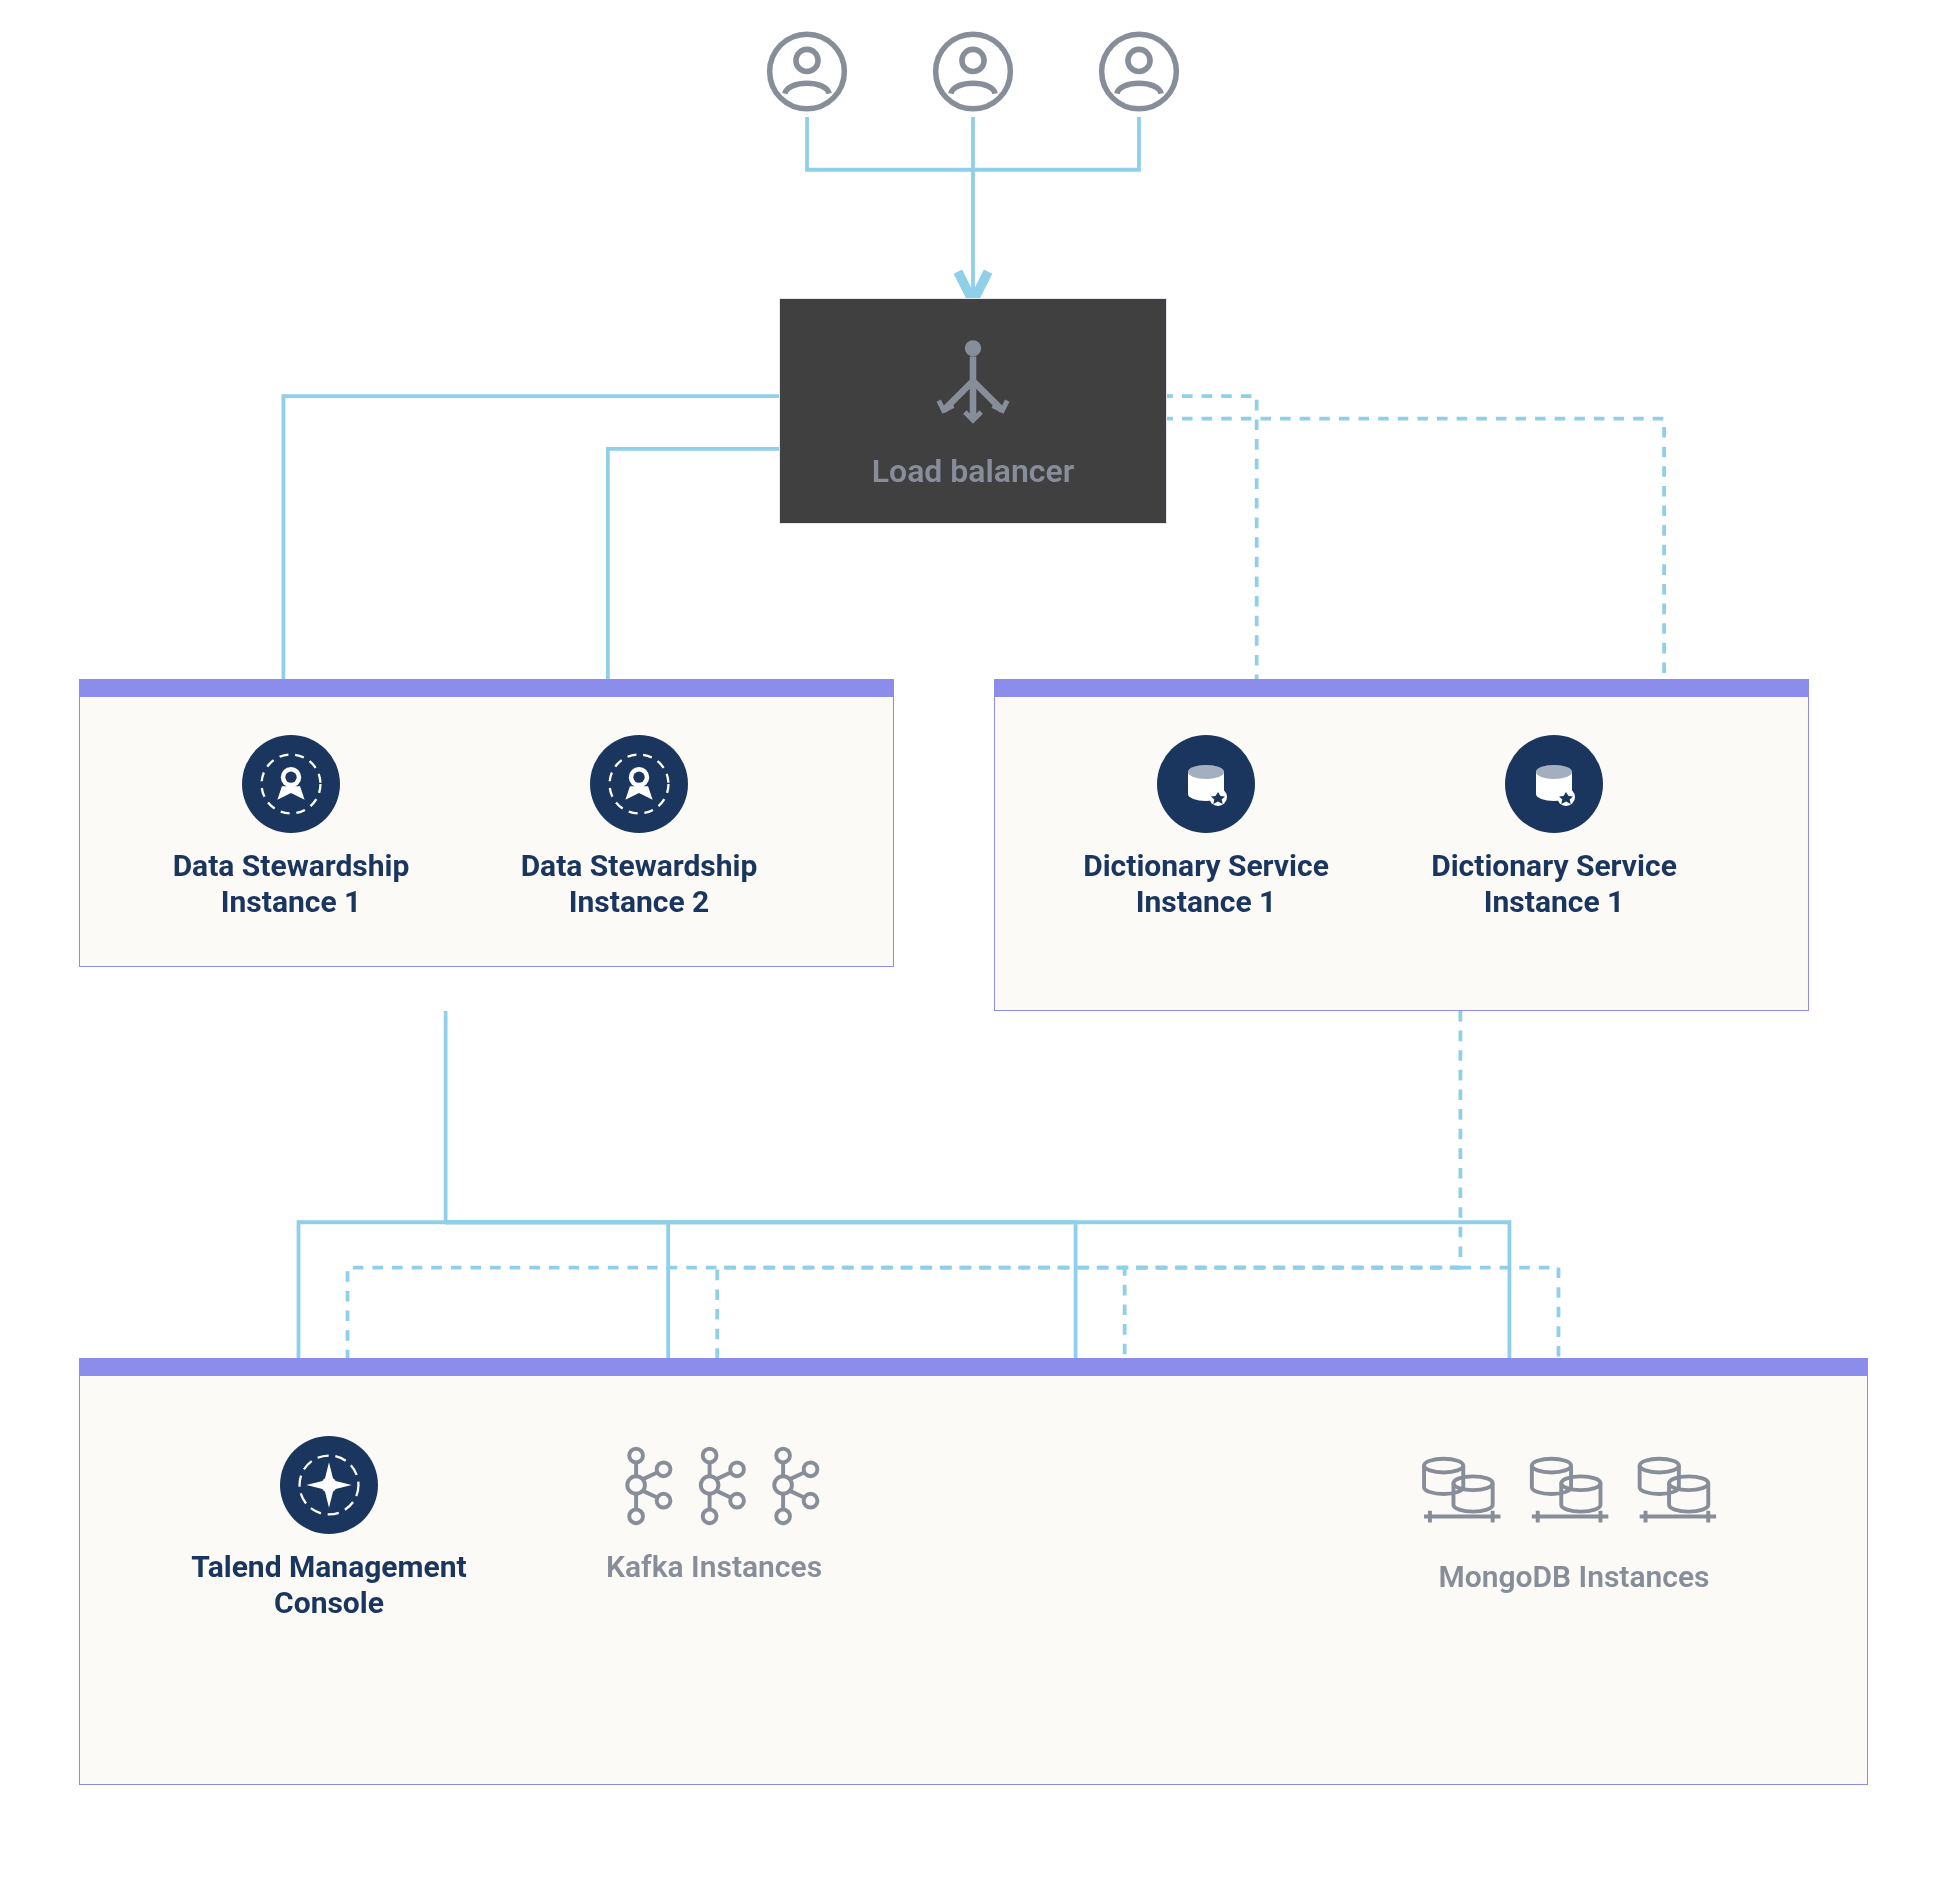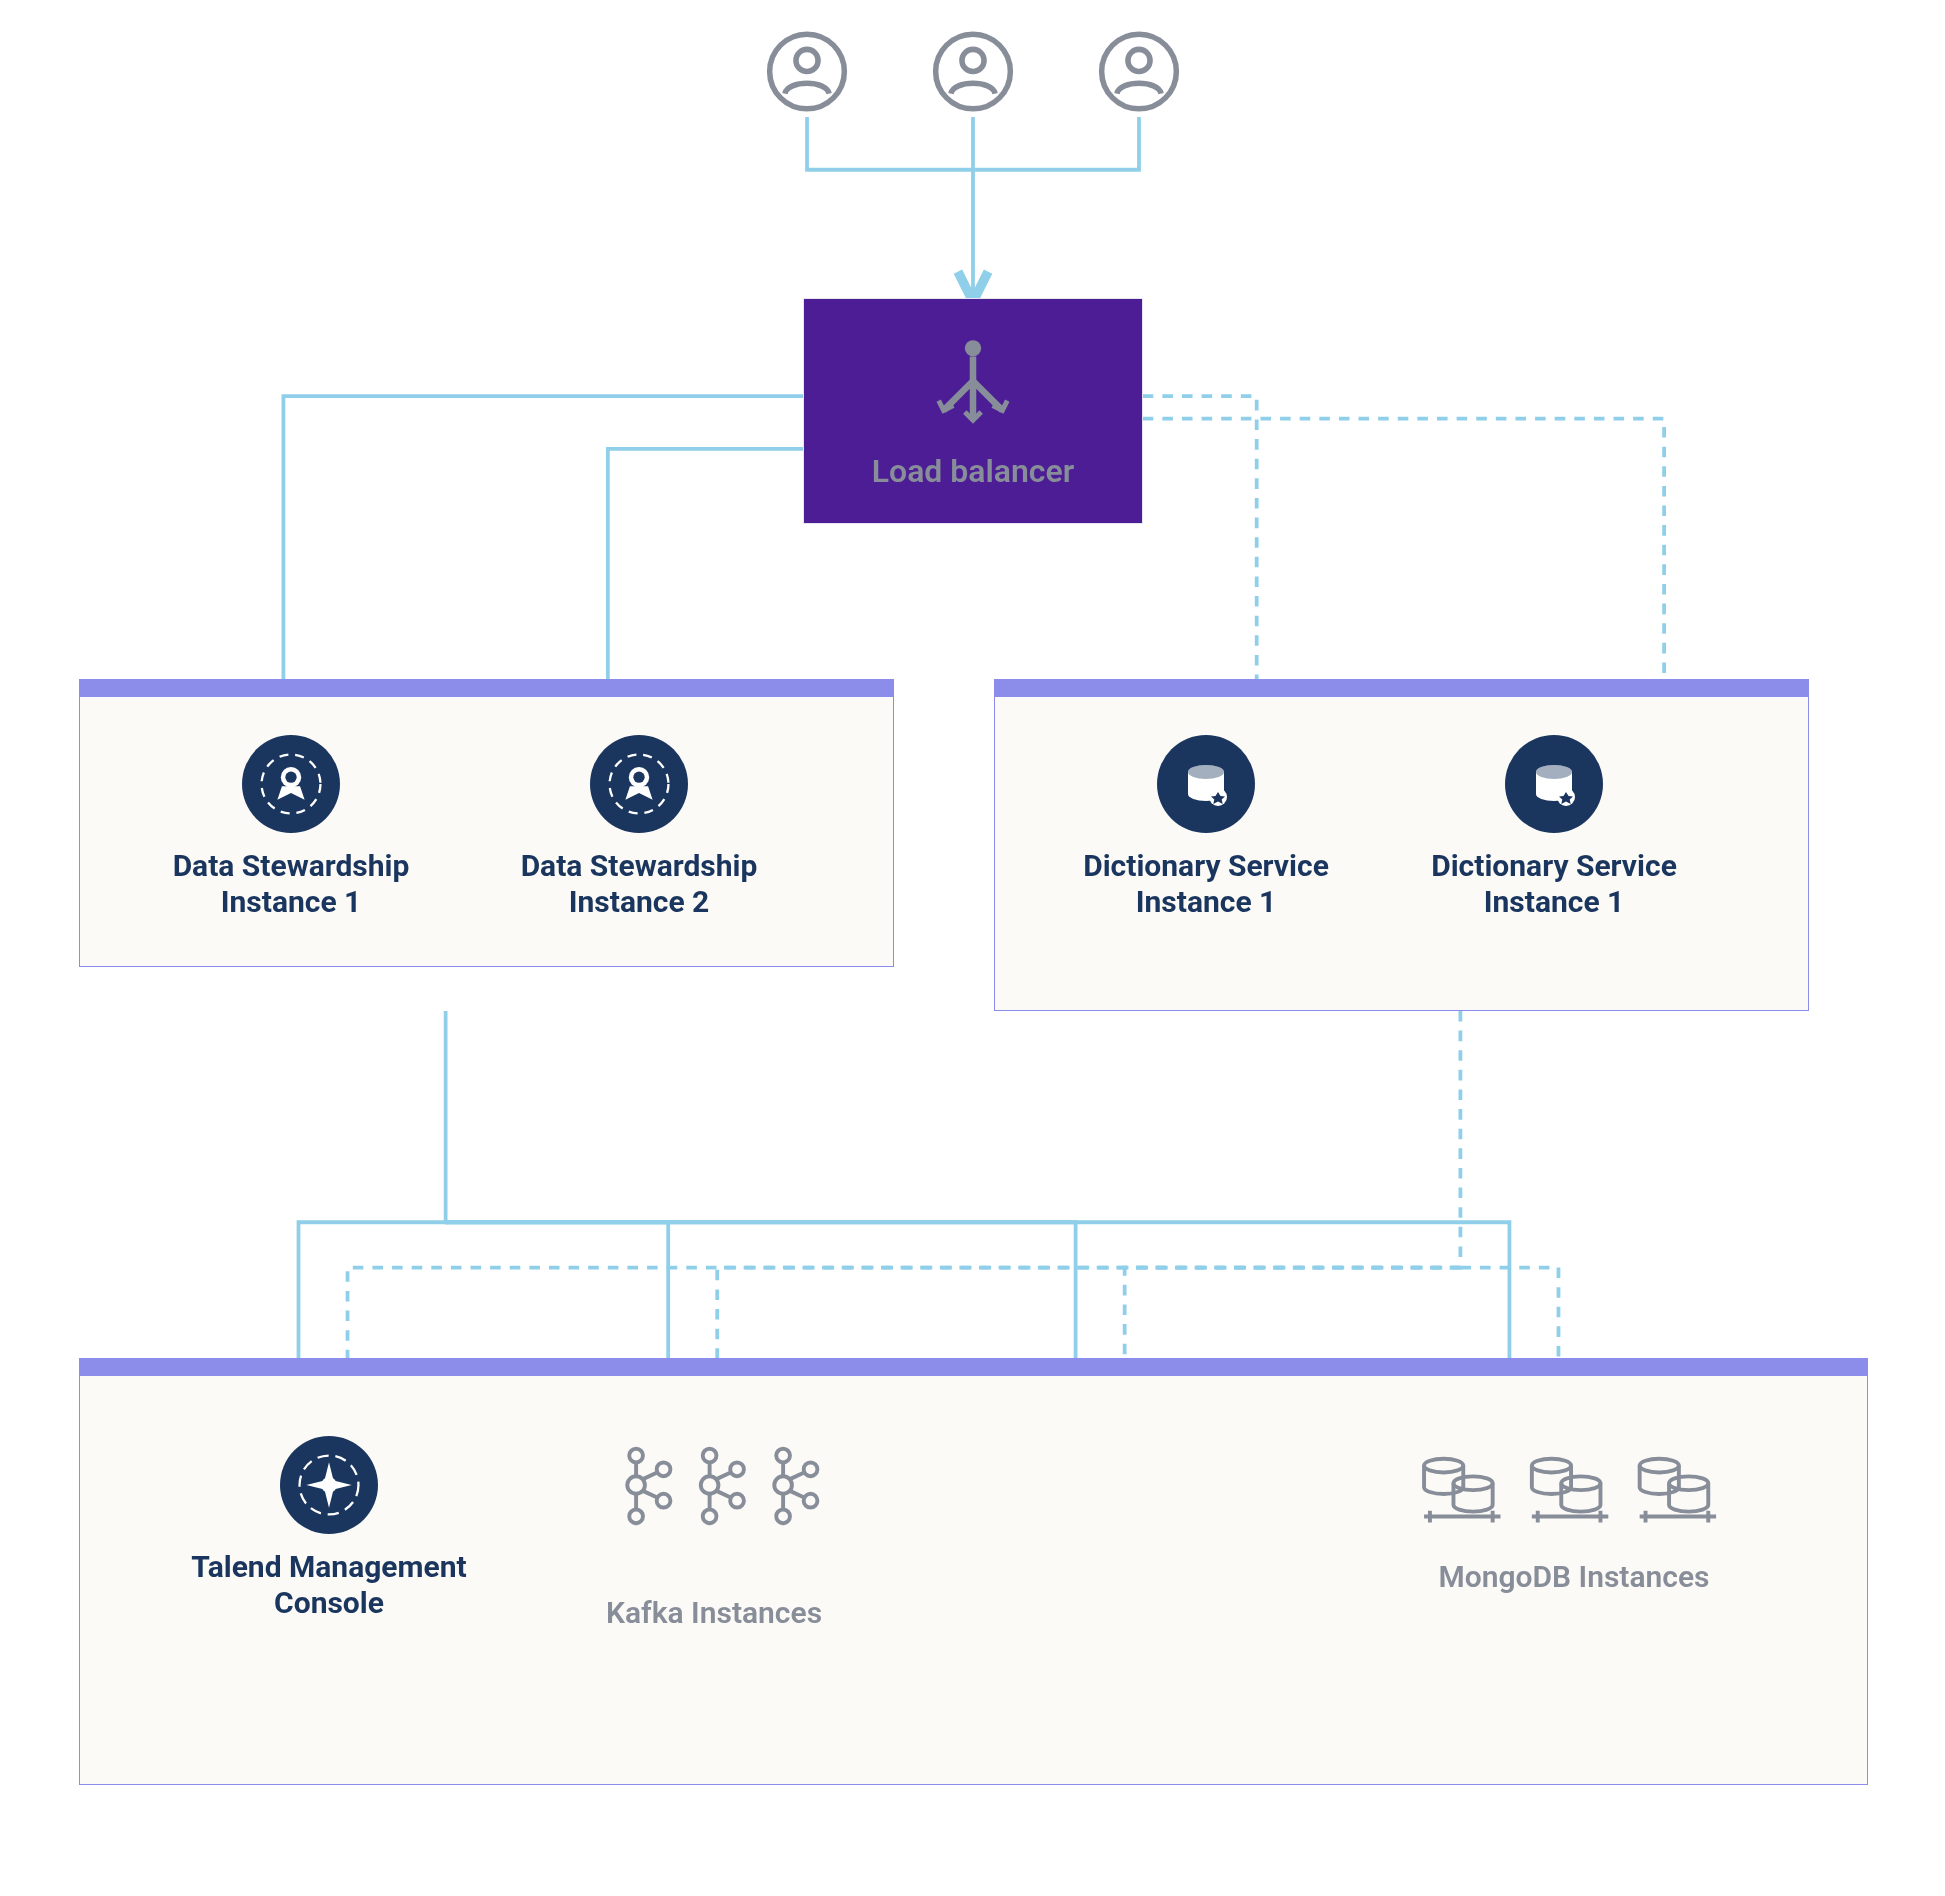--- a/index.html
+++ b/index.html
@@ -25,23 +25,23 @@
     display: flex;
     gap: 83px;
   }
   .user-icon { width: 83px; height: 83px; }
 
   .lb-box {
     position: absolute;
     top: 298px;
     left: 50%;
     transform: translateX(-50%);
-    width: 340px;
+    width: 388px;
     height: 226px;
-    background: #4c1d95;
+    background: #404040;
     border: 0.8px solid #E3E6EB;
     display: flex;
     flex-direction: column;
     align-items: center;
     justify-content: center;
     gap: 22.6px;
   }
   .lb-label {
     font-size: 32px;
     font-weight: 600;
@@ -225,21 +225,21 @@
             <circle cx="30" cy="30" r="26" stroke="#fff" stroke-width="2" fill="none" stroke-dasharray="10 6"></circle>
             <circle cx="30" cy="30" r="6" fill="none" stroke="#fff" stroke-width="2"></circle>
             <path d="M30 10 L34 26 L30 30 L26 26 Z M30 50 L34 34 L30 30 L26 34 Z M10 30 L26 34 L30 30 L26 26 Z M50 30 L34 34 L30 30 L34 26 Z" fill="#fff"></path>
           </svg>
       </div>
       <div class="node-label">
         <span>Talend Management</span><br><span>Console</span>
       </div>
     </div>
 
-    <div class="node" style="left:498px; top:60px; width:272px;gap:46px;">
+    <div class="node" style="left:498px; top:60px; width:272px;">
       <svg width="241" height="98" viewBox="0 0 240 100">
         <g stroke="#888E99" stroke-width="4" fill="none">
           <g transform="translate(20,10)">
             <circle cx="20" cy="10" r="7"></circle>
               <circle cx="20" cy="40" r="9"></circle>
               <circle cx="20" cy="72" r="7"></circle>
               <circle cx="48" cy="24" r="7"></circle>
               <circle cx="48" cy="56" r="7"></circle>
             <path d="M20 17 V31 M20 49 V65 M27 34 L42 27 M27 46 L42 53"></path>
           </g>

